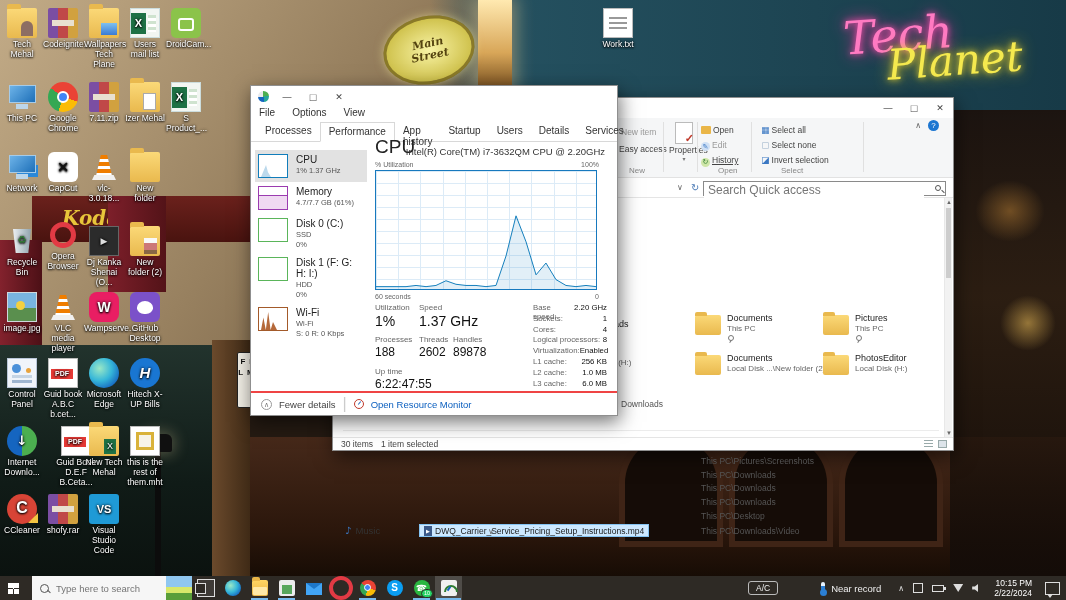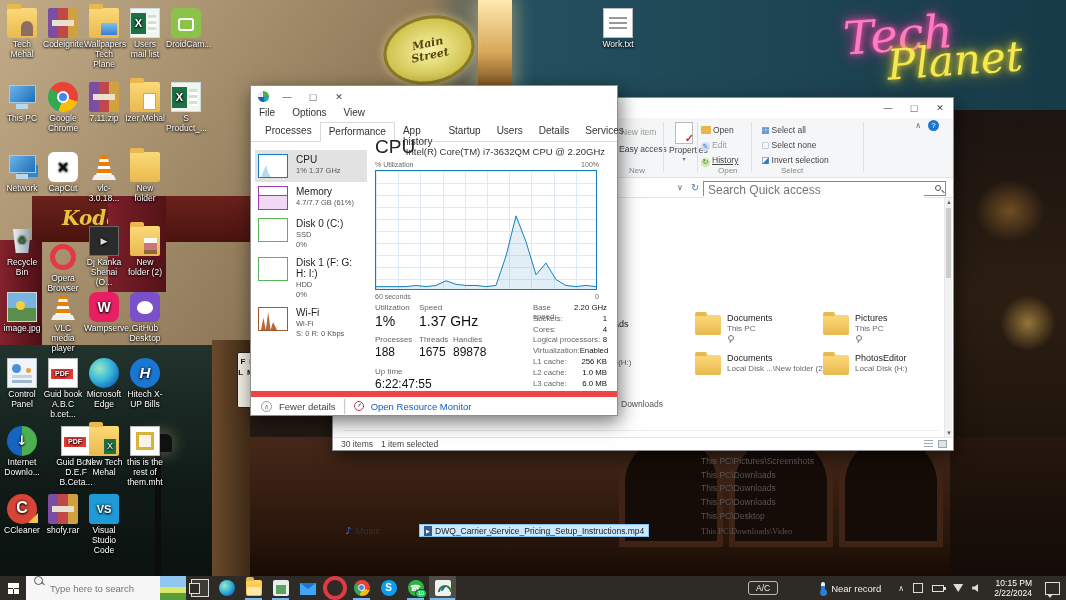--- a/index.html
+++ b/index.html
@@ -137,21 +137,21 @@
   .partial.pr2{color:#666;font-size:8px;}
   .partial.pr3{color:#555;font-size:8.5px;}
   .fe-divider{position:absolute;left:10px;right:14px;top:232px;border-top:1px solid #ececec;}
   .recent{position:absolute;left:368px;top:258px;}
   .recent div{height:13.7px;font-size:8.5px;color:#555;}
   .selrow{position:absolute;left:86px;top:326px;display:flex;align-items:center;height:13px;
           background:#cce8ff;border:1px solid #84c3f2;padding:0 4px;}
   .selrow .mi{width:8px;height:10px;background:#3b5a8a;margin-right:3px;position:relative;}
   .selrow .mi::after{content:"▶";font-size:5px;color:#fff;position:absolute;left:2px;top:2px;}
   .selrow .fn{font-size:8.5px;color:#1b1b1b;white-space:nowrap;}
-  .selpath{position:absolute;left:368px;top:328px;font-size:8.5px;color:#555;font-family:Liberation Serif, serif;}
+  .selpath{position:absolute;left:368px;top:328px;font-size:8.5px;color:#555;}
   .navmusic{position:absolute;left:12px;top:327px;display:flex;align-items:center;gap:4px;}
   .navmusic .note{color:#3b78c3;font-size:10px;}
   .navmusic .nl{font-size:9.5px;color:#333;}
   .navchev{position:absolute;left:155px;top:329px;font-size:8px;color:#666;}
   .fe-scroll{position:absolute;right:1px;top:100px;bottom:13px;width:8px;background:#f2f2f2;border-left:1px solid #e8e8e8;}
   .fe-scroll .up{position:absolute;top:1px;left:1px;font-size:6px;color:#666;}
   .fe-scroll .dn{position:absolute;bottom:1px;left:1px;font-size:6px;color:#666;}
   .fe-scroll .thumb{position:absolute;top:10px;left:1px;width:5px;height:70px;background:#cdcdcd;}
   .fe-status{position:absolute;left:0;right:0;bottom:0;height:13px;border-top:1px solid #e5e5e5;background:#fff;font-size:8.5px;color:#444;}
   .fe-status .s1{position:absolute;left:8px;top:1px;}
@@ -189,33 +189,33 @@
          background-image:repeating-linear-gradient(90deg,#dcebf7 0 1px,transparent 1px 22.2px),repeating-linear-gradient(180deg,#dcebf7 0 1px,transparent 1px 12px);}
   .axbl{position:absolute;left:124px;top:207px;font-size:7px;color:#666;}
   .axbr{position:absolute;right:18px;top:207px;font-size:7px;color:#666;}
   .stat-l{position:absolute;font-size:8px;color:#666;}
   .stat-v{position:absolute;font-size:14px;color:#111;}
   .stat-m{position:absolute;font-size:12px;color:#111;}
   .tm-details{position:absolute;left:238px;top:217px;width:118px;}
   .det-row{display:flex;height:10.8px;margin-left:44px;}
   .det-row .dl{flex:1;font-size:7.8px;color:#666;}
   .det-row .dv{font-size:7.8px;color:#111;}
-  .tm-footer{position:absolute;left:0;right:0;bottom:0;height:24px;border-top:6px solid #ef4444;display:flex;align-items:center;gap:7px;padding-left:10px;}
+  .tm-footer{position:absolute;left:0;right:0;bottom:0;height:24px;border-top:2px solid #ef4444;display:flex;align-items:center;gap:7px;padding-left:10px;}
   .fd-c{width:11px;height:11px;border:1px solid #999;border-radius:50%;color:#777;font-size:7px;line-height:10px;text-align:center;}
   .fd-c::before{content:"∧";}
   .fd-t{font-size:9.5px;color:#444;}
   .fsep{color:#ccc;}
   .rm-dial{width:10px;height:10px;border-radius:50%;border:1px solid #c0392b;position:relative;}
   .rm-dial::after{content:"";position:absolute;left:4px;top:1px;width:1px;height:4px;background:#2864b8;transform:rotate(40deg);}
   .rm-t{font-size:9.5px;color:#0b5fbf;}
   
   .taskbar{position:absolute;left:0;right:0;bottom:0;height:24px;background:#2e2a25;z-index:20;display:flex;align-items:stretch;}
   .tb-start{width:26px;display:flex;align-items:center;justify-content:center;color:#fff;}
   .tb-start .wl{width:11px;height:11px;background:conic-gradient(#fff 0 25%,transparent 25% 27%,#fff 27% 50%,transparent 50% 52%,#fff 52% 75%,transparent 75% 77%,#fff 77%);}
-  .tb-search{width:160px;background:#f6f6f6;display:flex;position:relative;}
+  .tb-search{width:160px;background:#f6f6f6;display:flex;align-items:center;position:relative;margin-left:6px;}
   .tb-search .mag2{width:7px;height:7px;border:1px solid #555;border-radius:50%;margin:0 5px 0 8px;position:relative;flex:none;}
   .tb-search .mag2::after{content:"";position:absolute;left:6px;top:6px;width:4px;height:1px;background:#555;transform:rotate(45deg);}
   .tb-search input{border:0;outline:0;background:transparent;font-size:9.5px;color:#555;width:100px;font-family:inherit;}
   .tb-search .deco{position:absolute;right:0;top:0;bottom:0;width:26px;background:linear-gradient(180deg,#8fc7f0 0 45%,#d8e86a 45% 70%,#5a9e3a 70%);}
   .tb-apps{display:flex;}
   .tb-app{width:27px;position:relative;display:flex;align-items:center;justify-content:center;}
   .tb-app.run::after{content:"";position:absolute;left:5px;right:5px;bottom:0;height:2px;background:#76b9ed;}
   .tb-app.active{background:rgba(255,255,255,.16);}
   .tb-app.active::after{left:1px;right:1px;}
   .ig2{width:16px;height:16px;position:relative;}
@@ -344,21 +344,21 @@
       <div class="dl">vlc-3.0.18...</div>
     </div>
     <div class="dico k-folder folder" style="left: 125px; top: 152px;">
       <div class="ig"></div>
       <div class="dl">New folder</div>
     </div>
     <div class="dico k-recycle recycle" style="left: 2px; top: 226px;">
       <div class="ig"></div>
       <div class="dl">Recycle Bin</div>
     </div>
-    <div class="dico k-opera opera" style="left: 43px; top: 242px;">
+    <div class="dico k-opera opera" style="left: 43px; top: 220px;">
       <div class="ig"></div>
       <div class="dl">Opera Browser</div>
     </div>
     <div class="dico k-video video" style="left: 84px; top: 226px;">
       <div class="ig"></div>
       <div class="dl">Dj Kanka Shenai (O...</div>
     </div>
     <div class="dico k-folder-photo folder-photo" style="left: 125px; top: 226px;">
       <div class="ig"></div>
       <div class="dl">New folder (2)</div>
@@ -620,21 +620,21 @@
   <div class="axbl">60 seconds</div>
   <div class="axbr">0</div>
 
   <div class="stat-l" style="left:124px;top:217px;">Utilization</div>
   <div class="stat-v" style="left:124px;top:227px;">1%</div>
   <div class="stat-l" style="left:168px;top:217px;">Speed</div>
   <div class="stat-v" style="left:168px;top:227px;">1.37 GHz</div>
   <div class="stat-l" style="left:124px;top:249px;">Processes</div>
   <div class="stat-m" style="left:124px;top:259px;">188</div>
   <div class="stat-l" style="left:168px;top:249px;">Threads</div>
-  <div class="stat-m" style="left:168px;top:259px;">1675</div>
+  <div class="stat-m" style="left:168px;top:259px;">2602</div>
   <div class="stat-l" style="left:202px;top:249px;">Handles</div>
   <div class="stat-m" style="left:202px;top:259px;">89878</div>
   <div class="stat-l" style="left:124px;top:281px;">Up time</div>
   <div class="stat-m" style="left:124px;top:291px;">6:22:47:55</div>
 
   <div class="tm-details">
 
   <div class="det-row">
         <span class="dl">Base speed:</span>
         <span class="dv">2.20 GHz</span>

